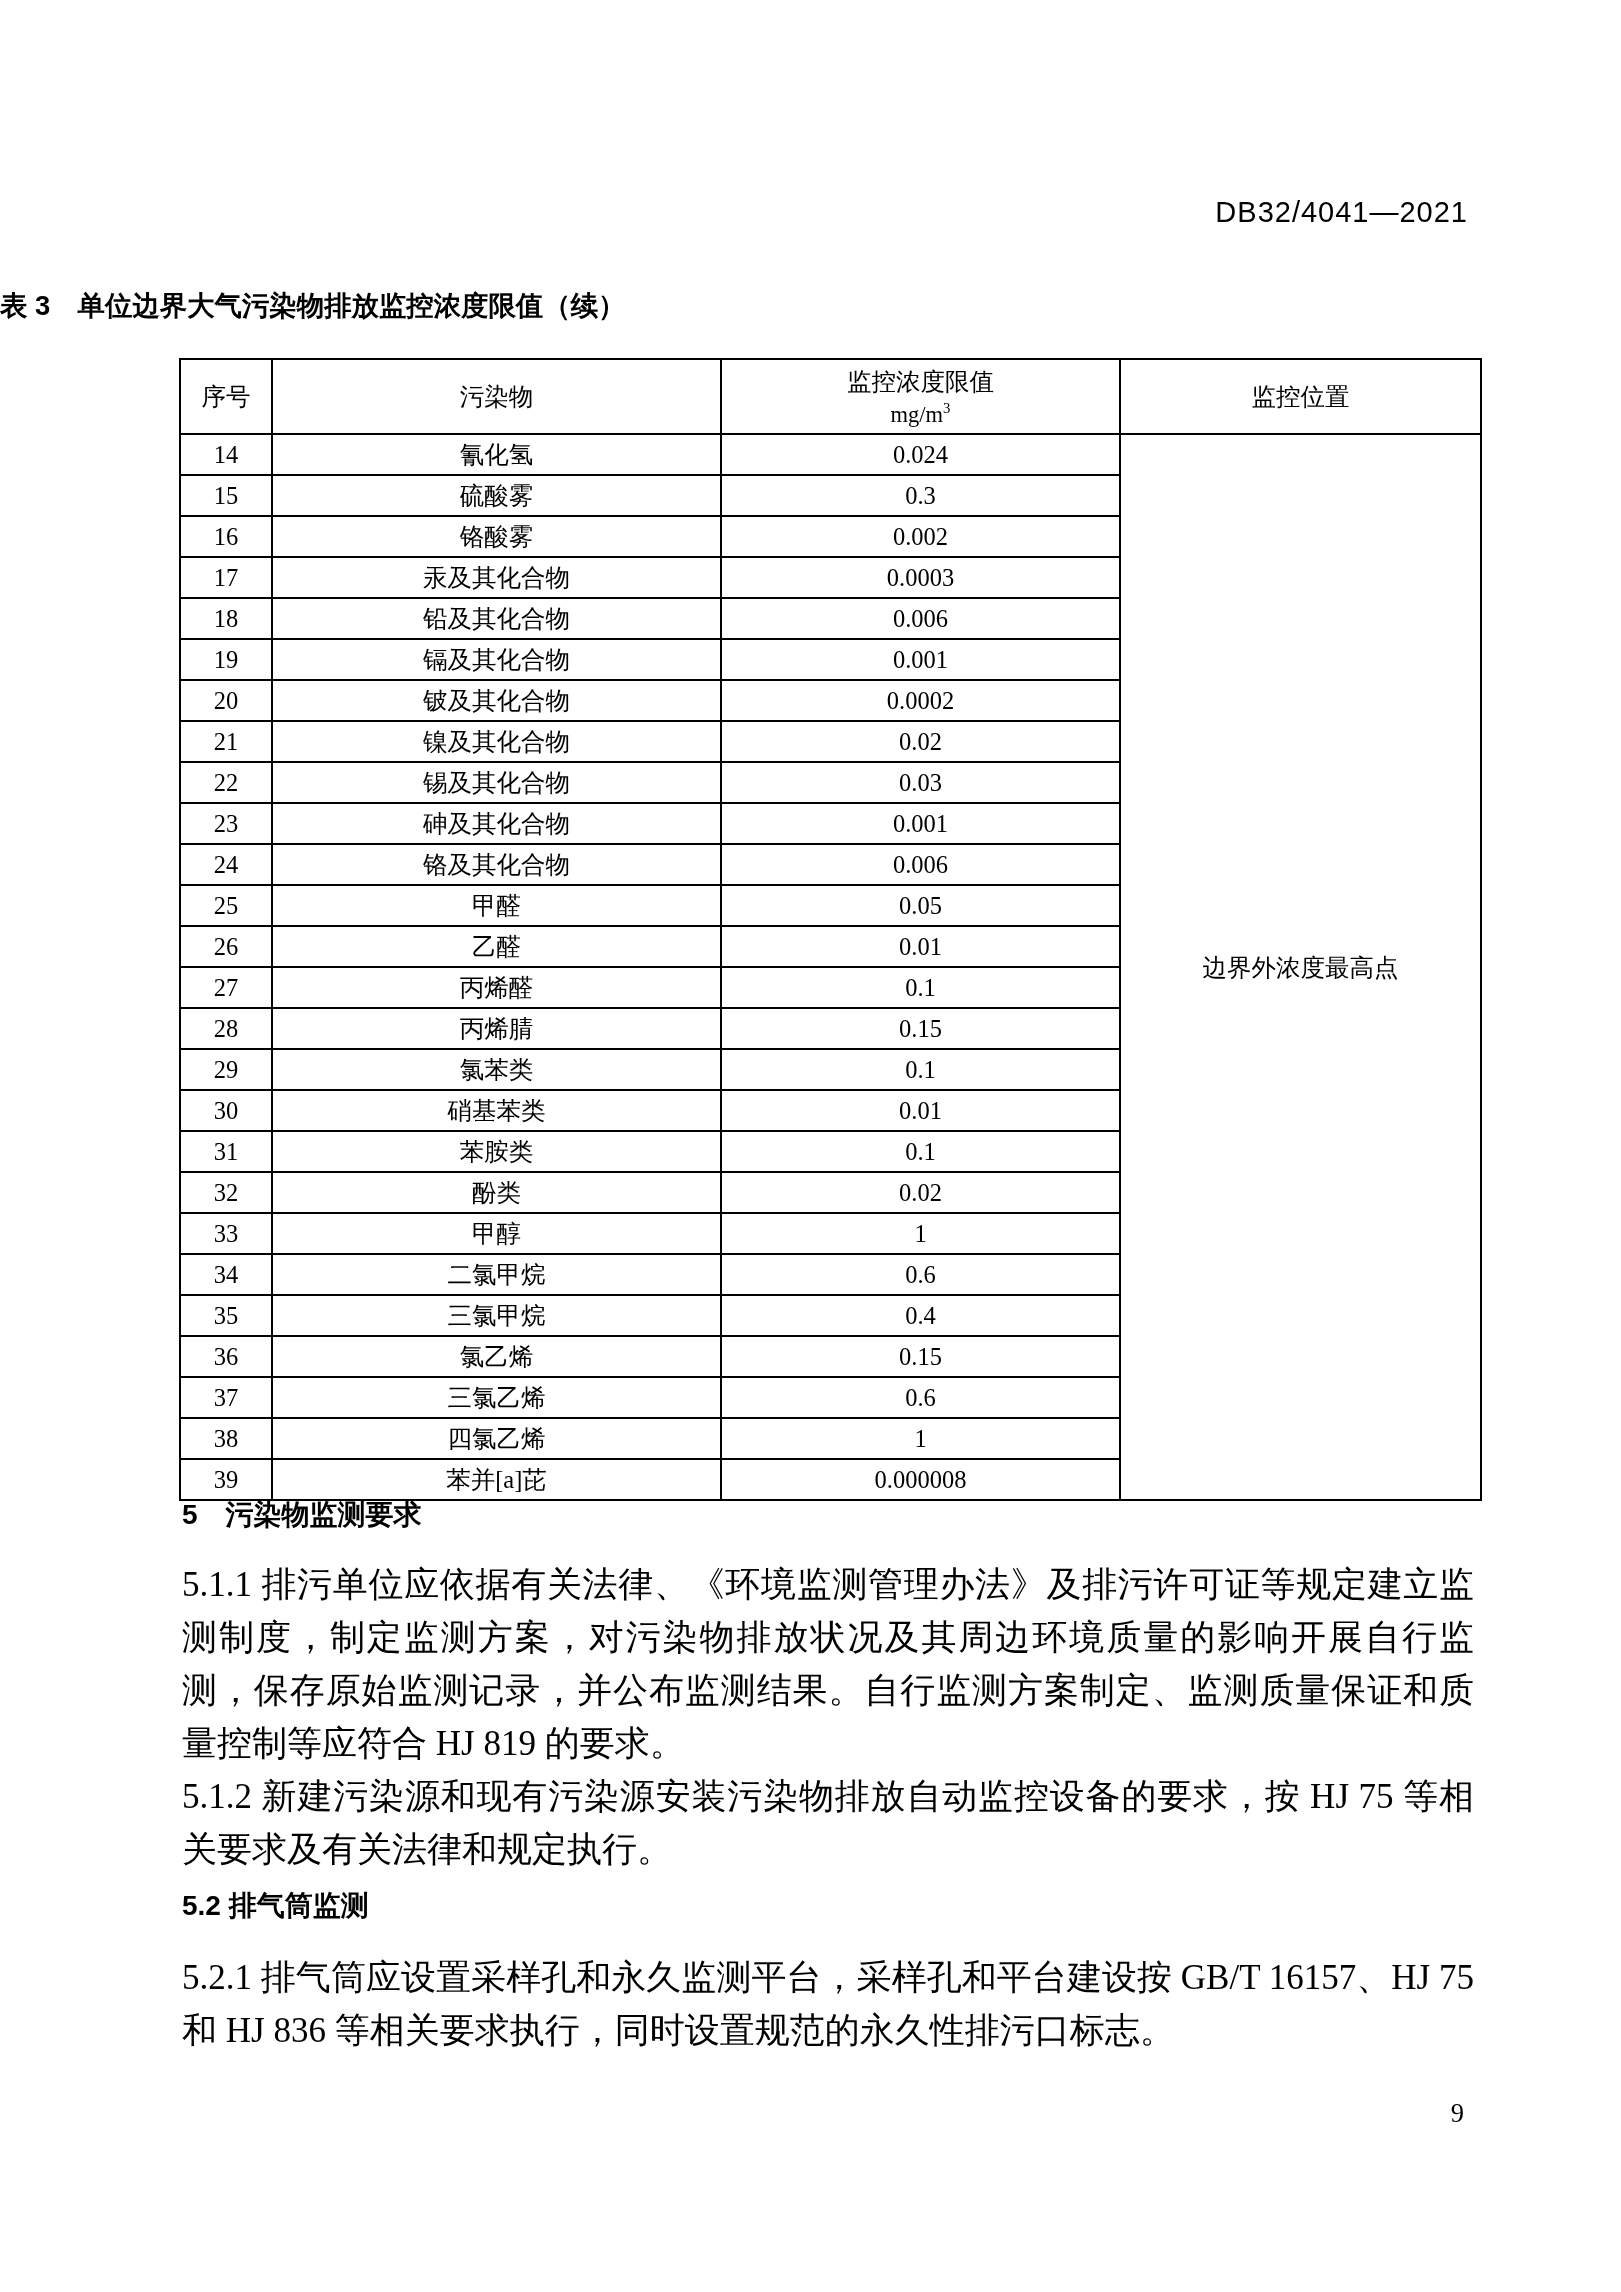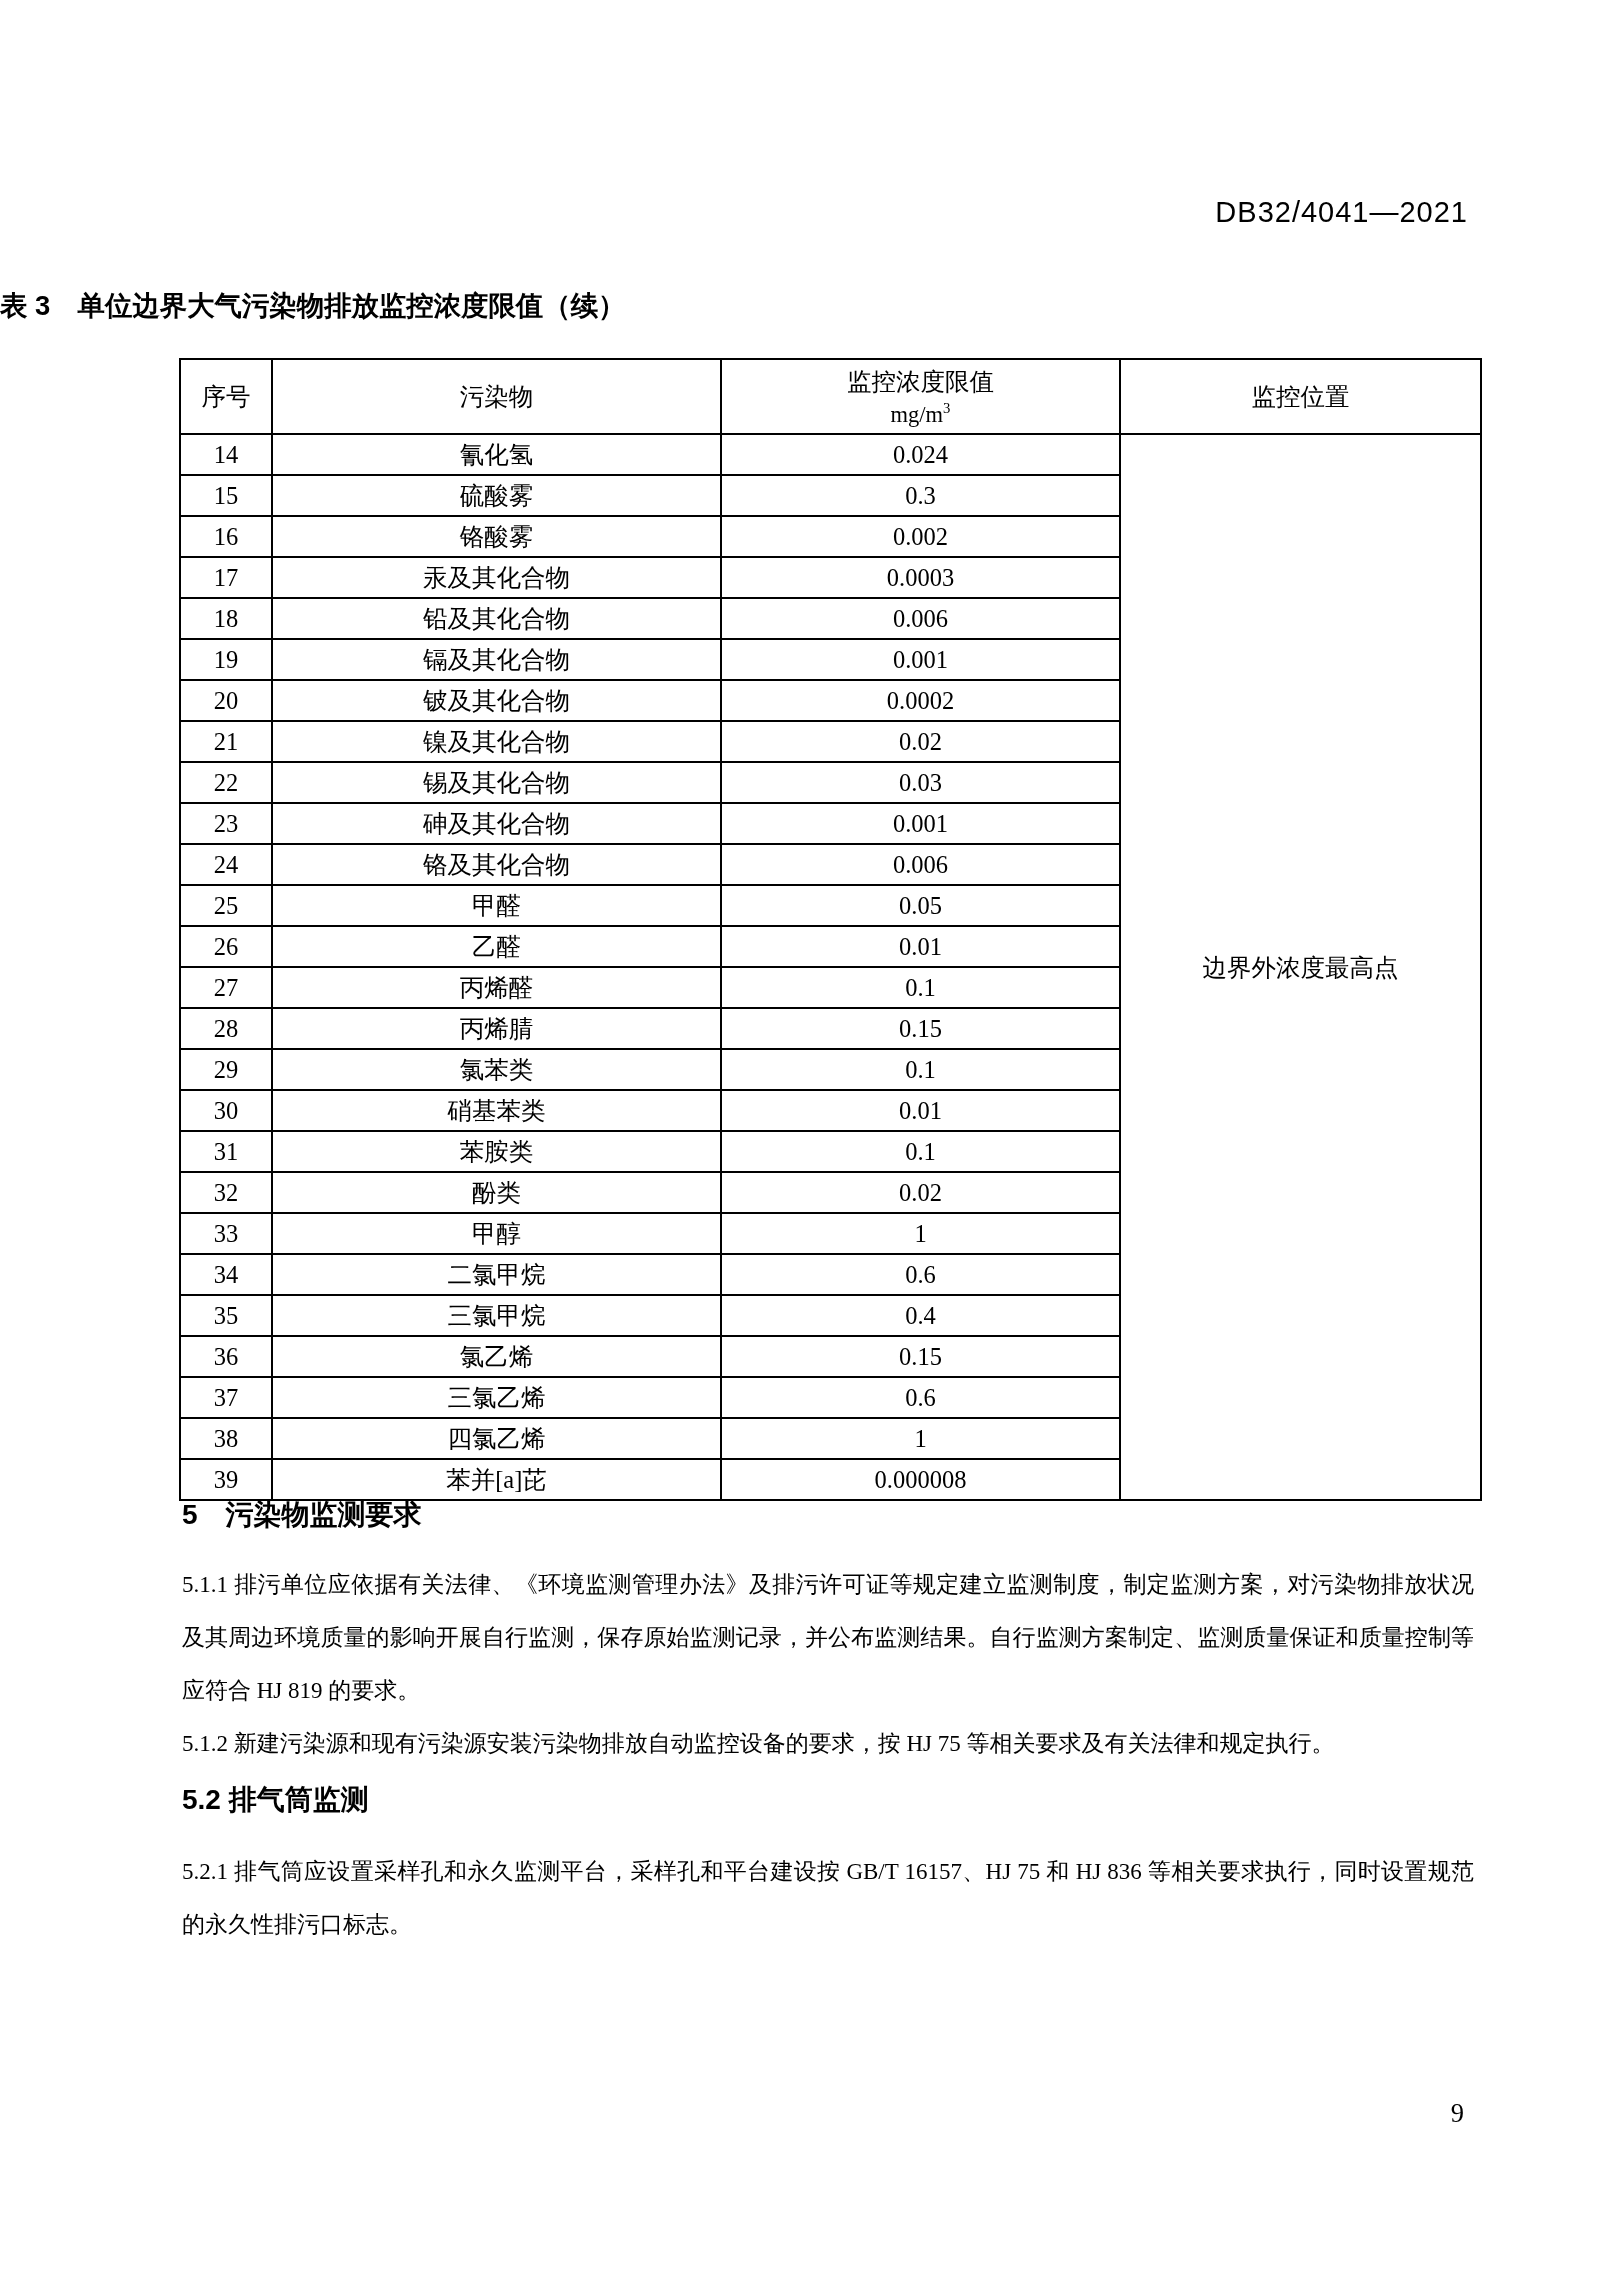--- a/index.html
+++ b/index.html
@@ -67,21 +67,21 @@
   }
   .h-main, .h-sub {
     font-family:"Liberation Sans","DejaVu Sans",sans-serif;
     font-weight:bold;
     font-size:28px;
     margin:0 0 25.5px 0;
   }
   .h-main { margin-bottom:23.5px; }
   .h-52 { margin-top:11.8px; }
   p.clause {
-    font-size:23px;
+    font-size:35px;
     line-height:53px;
     text-align:justify;
     margin:0;
   }
 
   .page-number {
     position:absolute;
     top:2098px;
     right:157px;
     font-size:26.5px;

